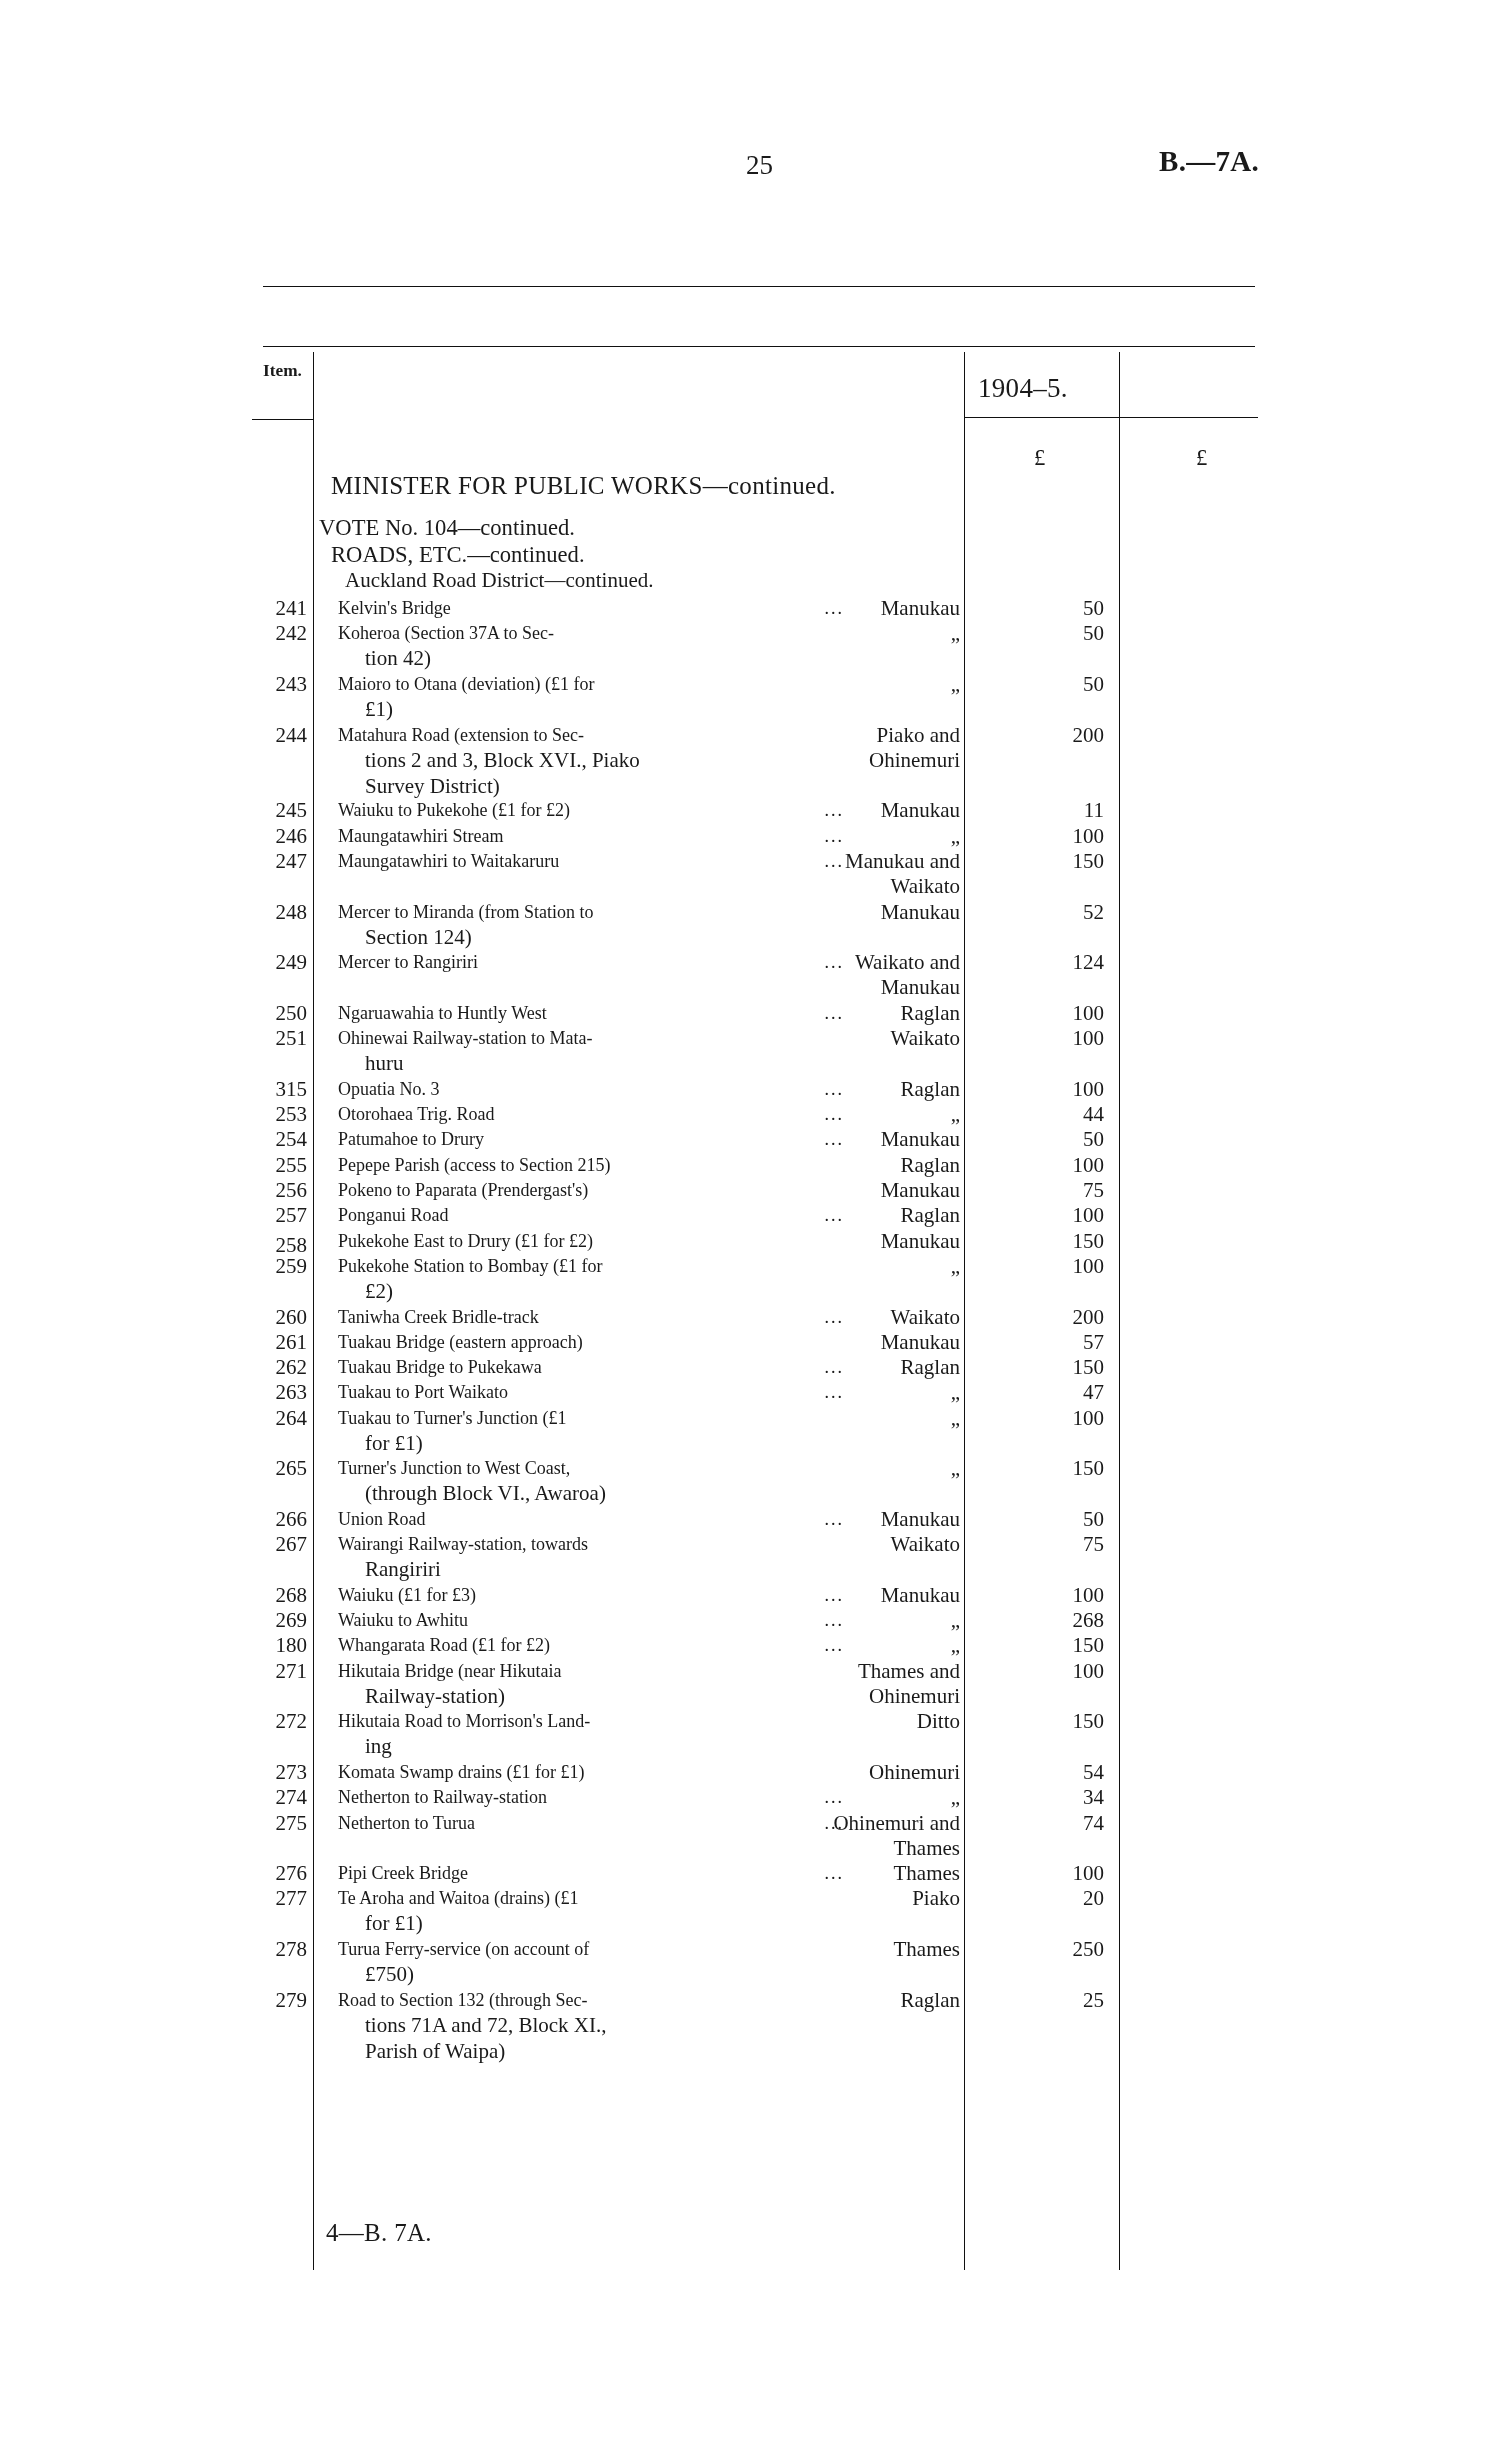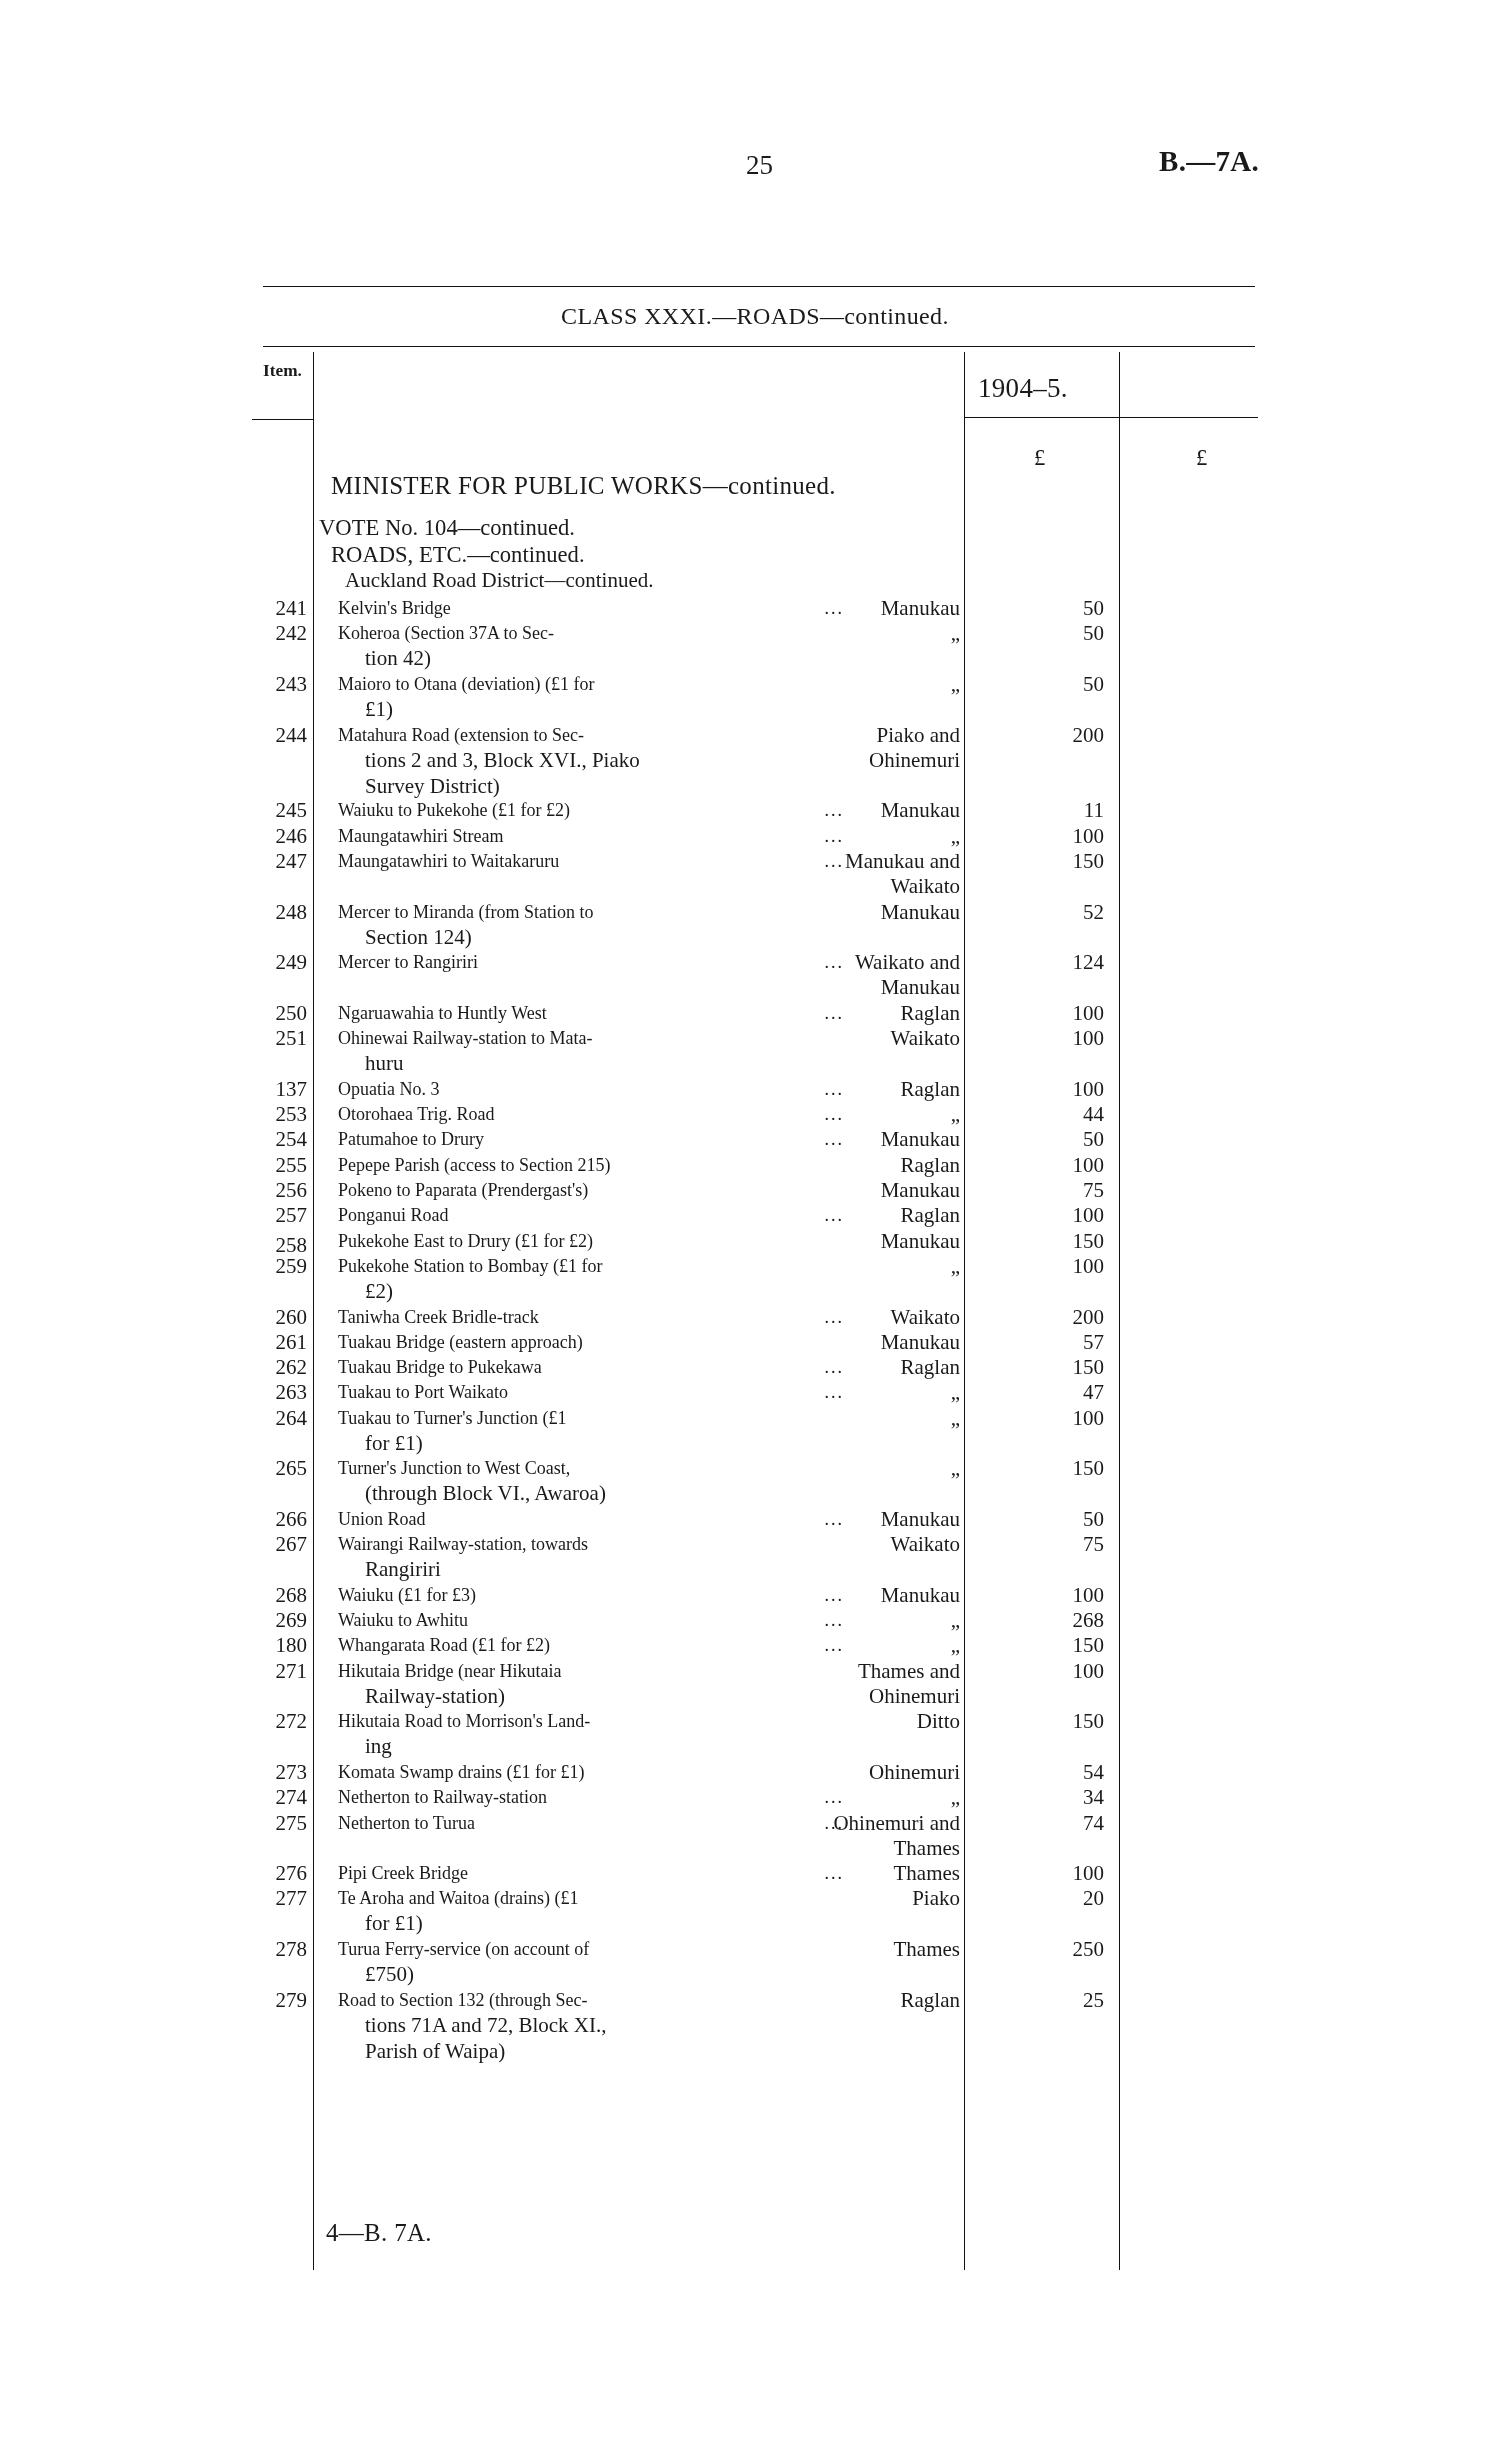--- a/index.html
+++ b/index.html
@@ -240,21 +240,20 @@
 <div class="page">
 
   <div class="hdr-row">
     <div class="page-number">25</div>
     <div class="doc-code">B.—7A.</div>
   </div>
 
 
   <div class="rule-top"></div>
 
-  <div class="class-line">CLASS XXXI.—ROADS—continued.</div>
 
   <div class="rule-under-class"></div>
 
   <div class="tbl">
     <div class="vline v1"></div>
     <div class="vline v2"></div>
     <div class="vline v3"></div>
 
     <div class="rule-hdr"></div>
     <div class="rule-hdr2"></div>
@@ -341,21 +340,21 @@
           <div class="c-amt" style="top: 0px;">100</div>
         </div>
         <div class="row" style="height: 51px; position: absolute; top: 430px;">
           <div class="c-item" style="top: 0px;">251</div>
           <div class="c-desc" style="top: 0px;">Ohinewai Railway-station to Mata-</div>
           <div class="sub" style="top: 25px;">huru</div>
           <div class="c-dist" style="top: 0px;">Waikato</div>
           <div class="c-amt" style="top: 0px;">100</div>
         </div>
         <div class="row" style="height: 25px; position: absolute; top: 481px;">
-          <div class="c-item" style="top: 0px;">137</div>
+          <div class="c-item" style="top: 0px;">315</div>
           <div class="c-desc" style="top: 0px;">Opuatia No. 3<span class="dots">...</span></div>
           <div class="c-dist" style="top: 0px;">Raglan</div>
           <div class="c-amt" style="top: 0px;">100</div>
         </div>
         <div class="row" style="height: 25px; position: absolute; top: 506px;">
           <div class="c-item" style="top: 0px;">253</div>
           <div class="c-desc" style="top: 0px;">Otorohaea Trig. Road<span class="dots">...</span></div>
           <div class="c-dist" style="top: 0px;">„</div>
           <div class="c-amt" style="top: 0px;">44</div>
         </div>

